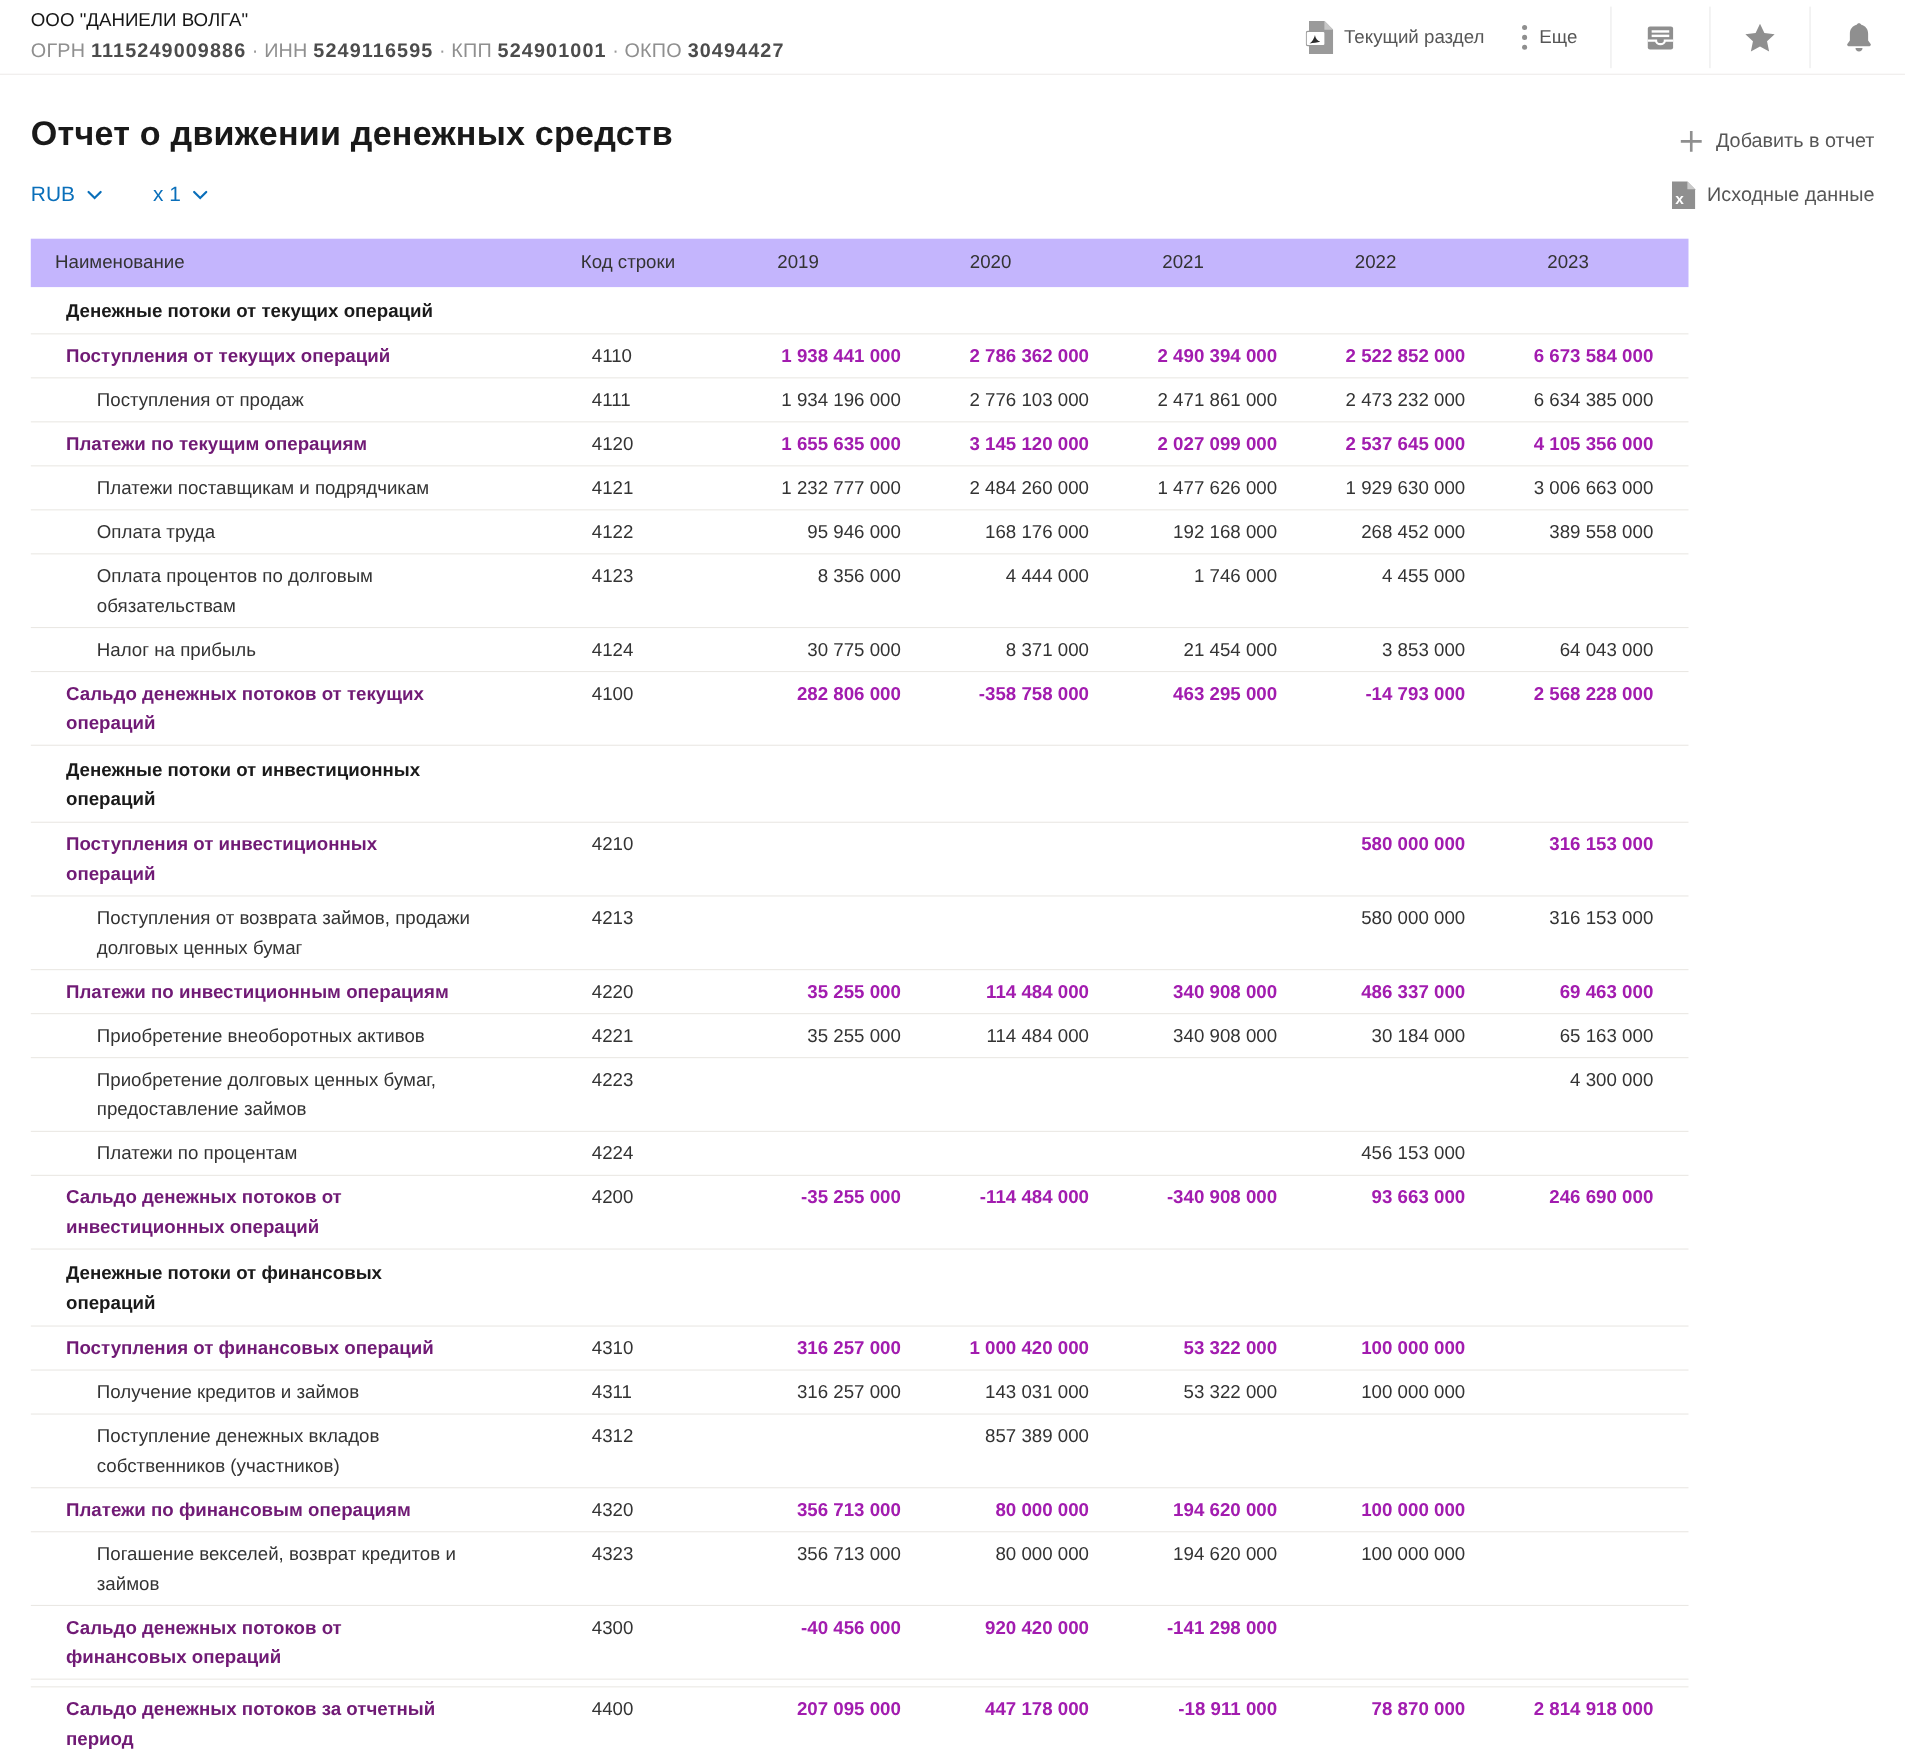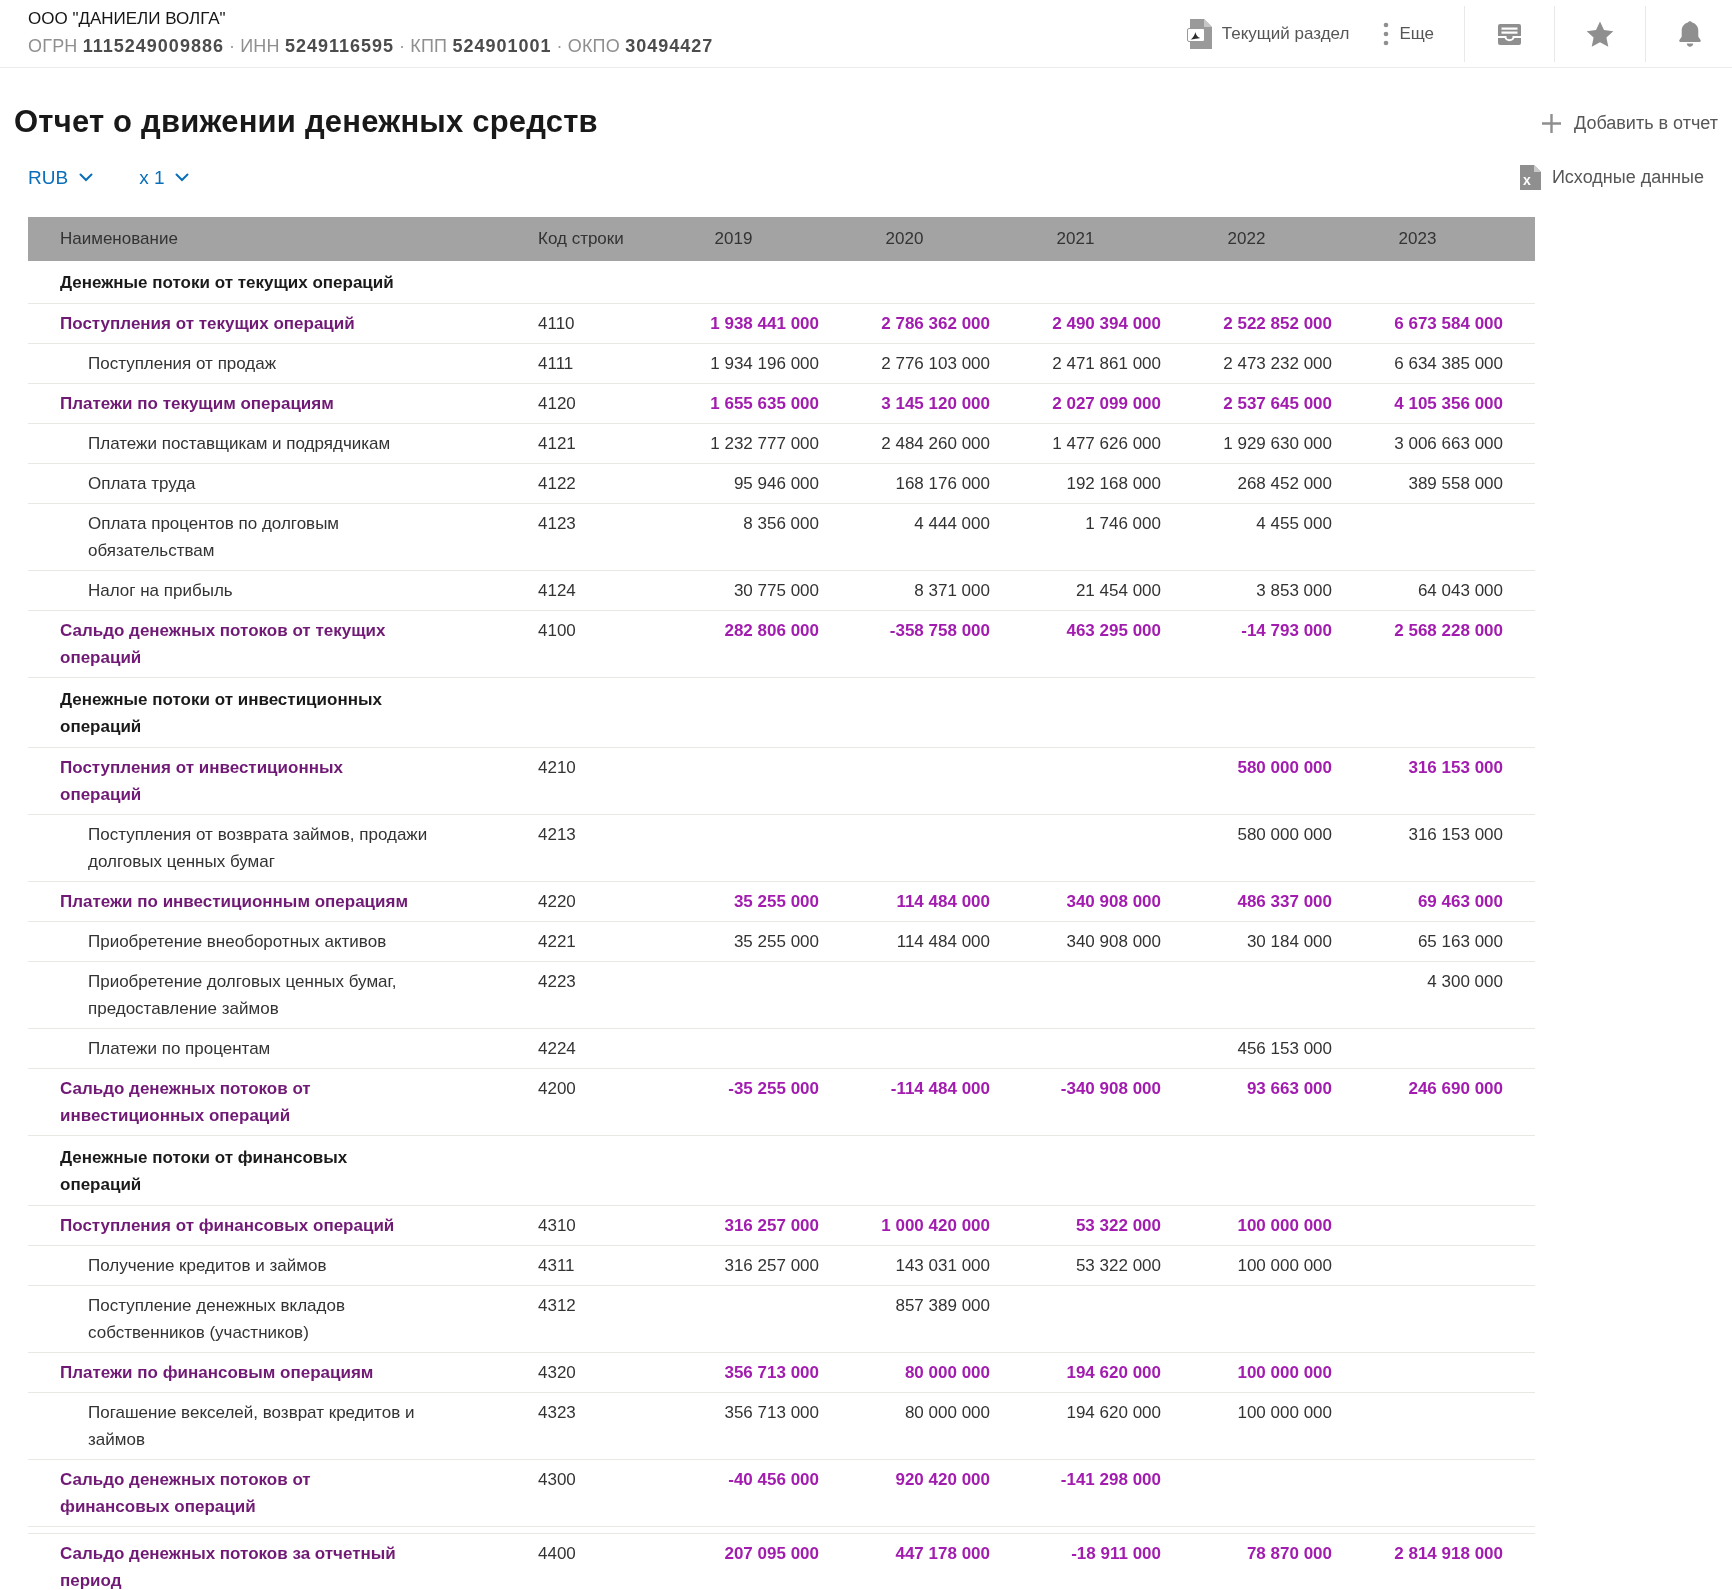--- a/index.html
+++ b/index.html
@@ -17,32 +17,32 @@
   .company-name{ font-size:17px; color:#161616; margin:3px 0 7px; }
   .company-meta{ font-size:18px; color:#8f8f8f; letter-spacing:.2px; }
   .company-meta .meta-value{ color:#4c4c4c; font-weight:700; letter-spacing:1px; }
   .company-meta .dot-sep{ color:#9a9a9a; padding:0 5px; }
   .topbar-right{ display:flex; align-items:center; height:56px; }
   .tb-item{ display:flex; align-items:center; gap:10px; font-size:17px; color:#565656; cursor:pointer; }
   .tb-item + .tb-item{ margin-left:34px; }
   .tb-sep{ width:1px; height:56px; background:#e9e9e9; margin:0 0 0 30px; }
   .tb-iconbtn{ margin-left:30px; display:flex; align-items:center; cursor:pointer; }
   
-  .title-row{ display:flex; justify-content:space-between; align-items:flex-start; padding:0 14px; margin-top:36px; }
+  .title-row{ display:flex; justify-content:space-between; align-items:flex-end; padding:0 28px; margin-top:36px; }
   h1{ margin:0; font-size:31px; font-weight:700; color:#191919; letter-spacing:.2px; }
   .add-report{ display:flex; align-items:center; gap:11px; font-size:18px; color:#565656; margin-top:8px; cursor:pointer; }
   .controls-row{ display:flex; justify-content:space-between; align-items:center; padding:0 28px; margin-top:24px; }
   .left-controls{ display:flex; gap:46px; align-items:center; }
   .dd{ display:flex; align-items:center; gap:11px; font-size:19px; color:#0a6fba; cursor:pointer; }
   .source-data{ display:flex; align-items:center; gap:10px; font-size:18px; color:#565656; cursor:pointer; }
   
   .table{ margin:26px 0 0 28px; width:1507px; font-size:17px; }
   .thead{
     display:grid; grid-template-columns:478px 110px repeat(5,1fr);
-    background:#a3a3a3; padding:12px 32px; color:#2f2f2f;
+    background:#c4b5fd; padding:12px 22px; color:#2f2f2f;
   }
   .thead .c-num{ text-align:center; }
   .trow{
     display:grid; grid-template-columns:478px 110px repeat(5,1fr);
     padding:6px 32px; border-bottom:1px solid #eae8e4; line-height:27px;
   }
   .c-name{ max-width:362px; color:#333; }
   .c-code{ color:#333; }
   .c-num{ text-align:right; white-space:nowrap; color:#333; }
   .trow.section{ padding-top:8px; padding-bottom:7px; }

